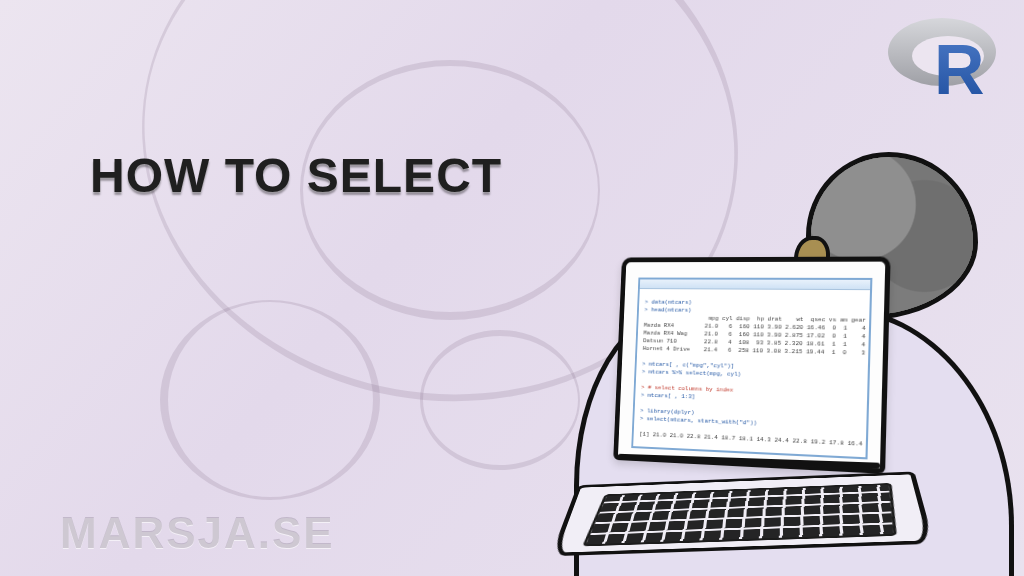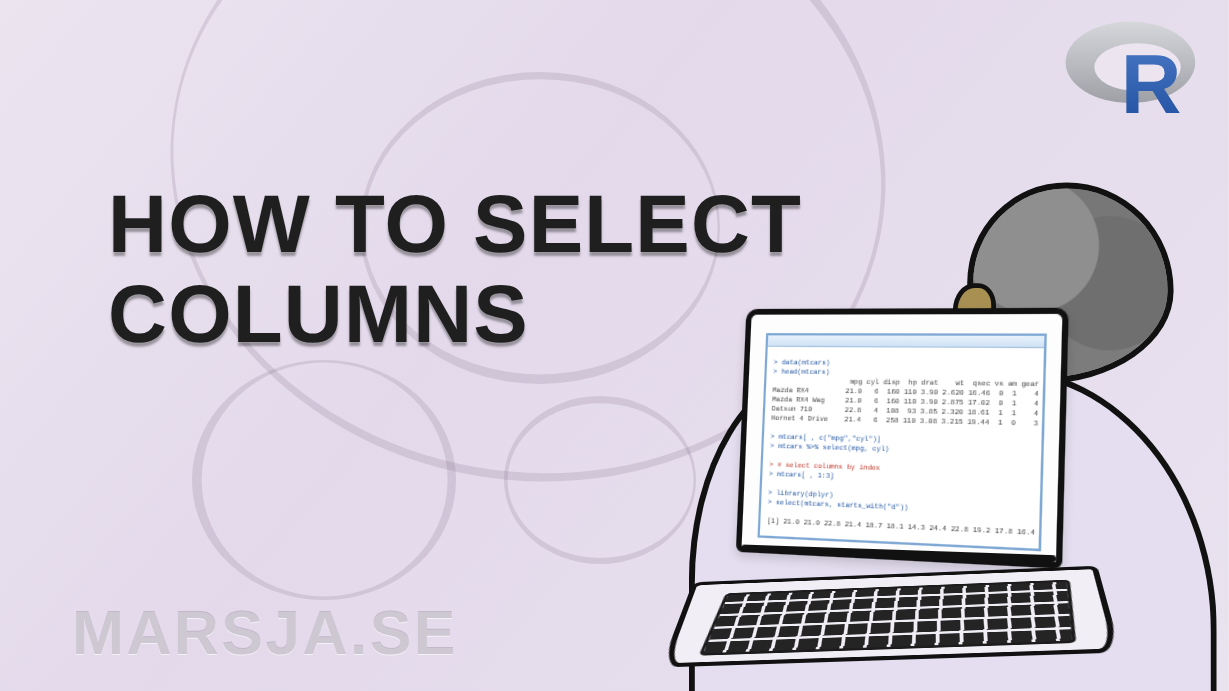--- a/index.html
+++ b/index.html
@@ -17,34 +17,34 @@
   .sw4 { width: 160px; height: 140px; top: 330px; left: 420px; border-width: 6px 2px 5px 3px; }
 
   
   .r-logo { position: absolute; top: 12px; right: 20px; width: 120px; height: 92px; }
 
   
   .title {
     position: absolute;
     top: 150px;
     left: 90px;
-    font-size: 68px;
+    font-size: 48px;
     font-weight: 900;
     line-height: 1.1;
     color: #1f1f1f;
     letter-spacing: 1px;
     text-shadow: 0 3px 2px rgba(0,0,0,0.35), 0 1px 0 rgba(255,255,255,0.4);
   }
 
   
   .watermark {
     position: absolute;
     left: 60px;
     bottom: 18px;
-    font-size: 52px;
+    font-size: 44px;
     font-weight: 900;
     letter-spacing: 2px;
     color: rgba(90,80,100,0.25);
     text-shadow: 0 1px 0 rgba(255,255,255,0.6);
   }
 
   
   .person-area {
     position: absolute;
     right: 0;
@@ -200,21 +200,20 @@
       <stop offset="1" stop-color="#1e4e9e"></stop>
     </linearGradient>
   </defs>
   <ellipse cx="58" cy="40" rx="54" ry="34" fill="url(#ring)"></ellipse>
   <ellipse cx="64" cy="44" rx="36" ry="20" fill="#ece5f0"></ellipse>
   <text x="50" y="82" font-family="Arial Black, Arial, sans-serif" font-size="70" font-weight="900" fill="url(#rblue)">R</text>
 </svg>
 
 <div class="title">
   <div>HOW TO SELECT</div>
-  <div>COLUMNS</div>
 </div>
 
 <div class="watermark">MARSJA.SE</div>
 
 <div class="person-area">
   <div class="torso"></div>
   <div class="collar"></div>
   <div class="neck"></div>
   <div class="head">
       <div class="hair-shade"></div>

